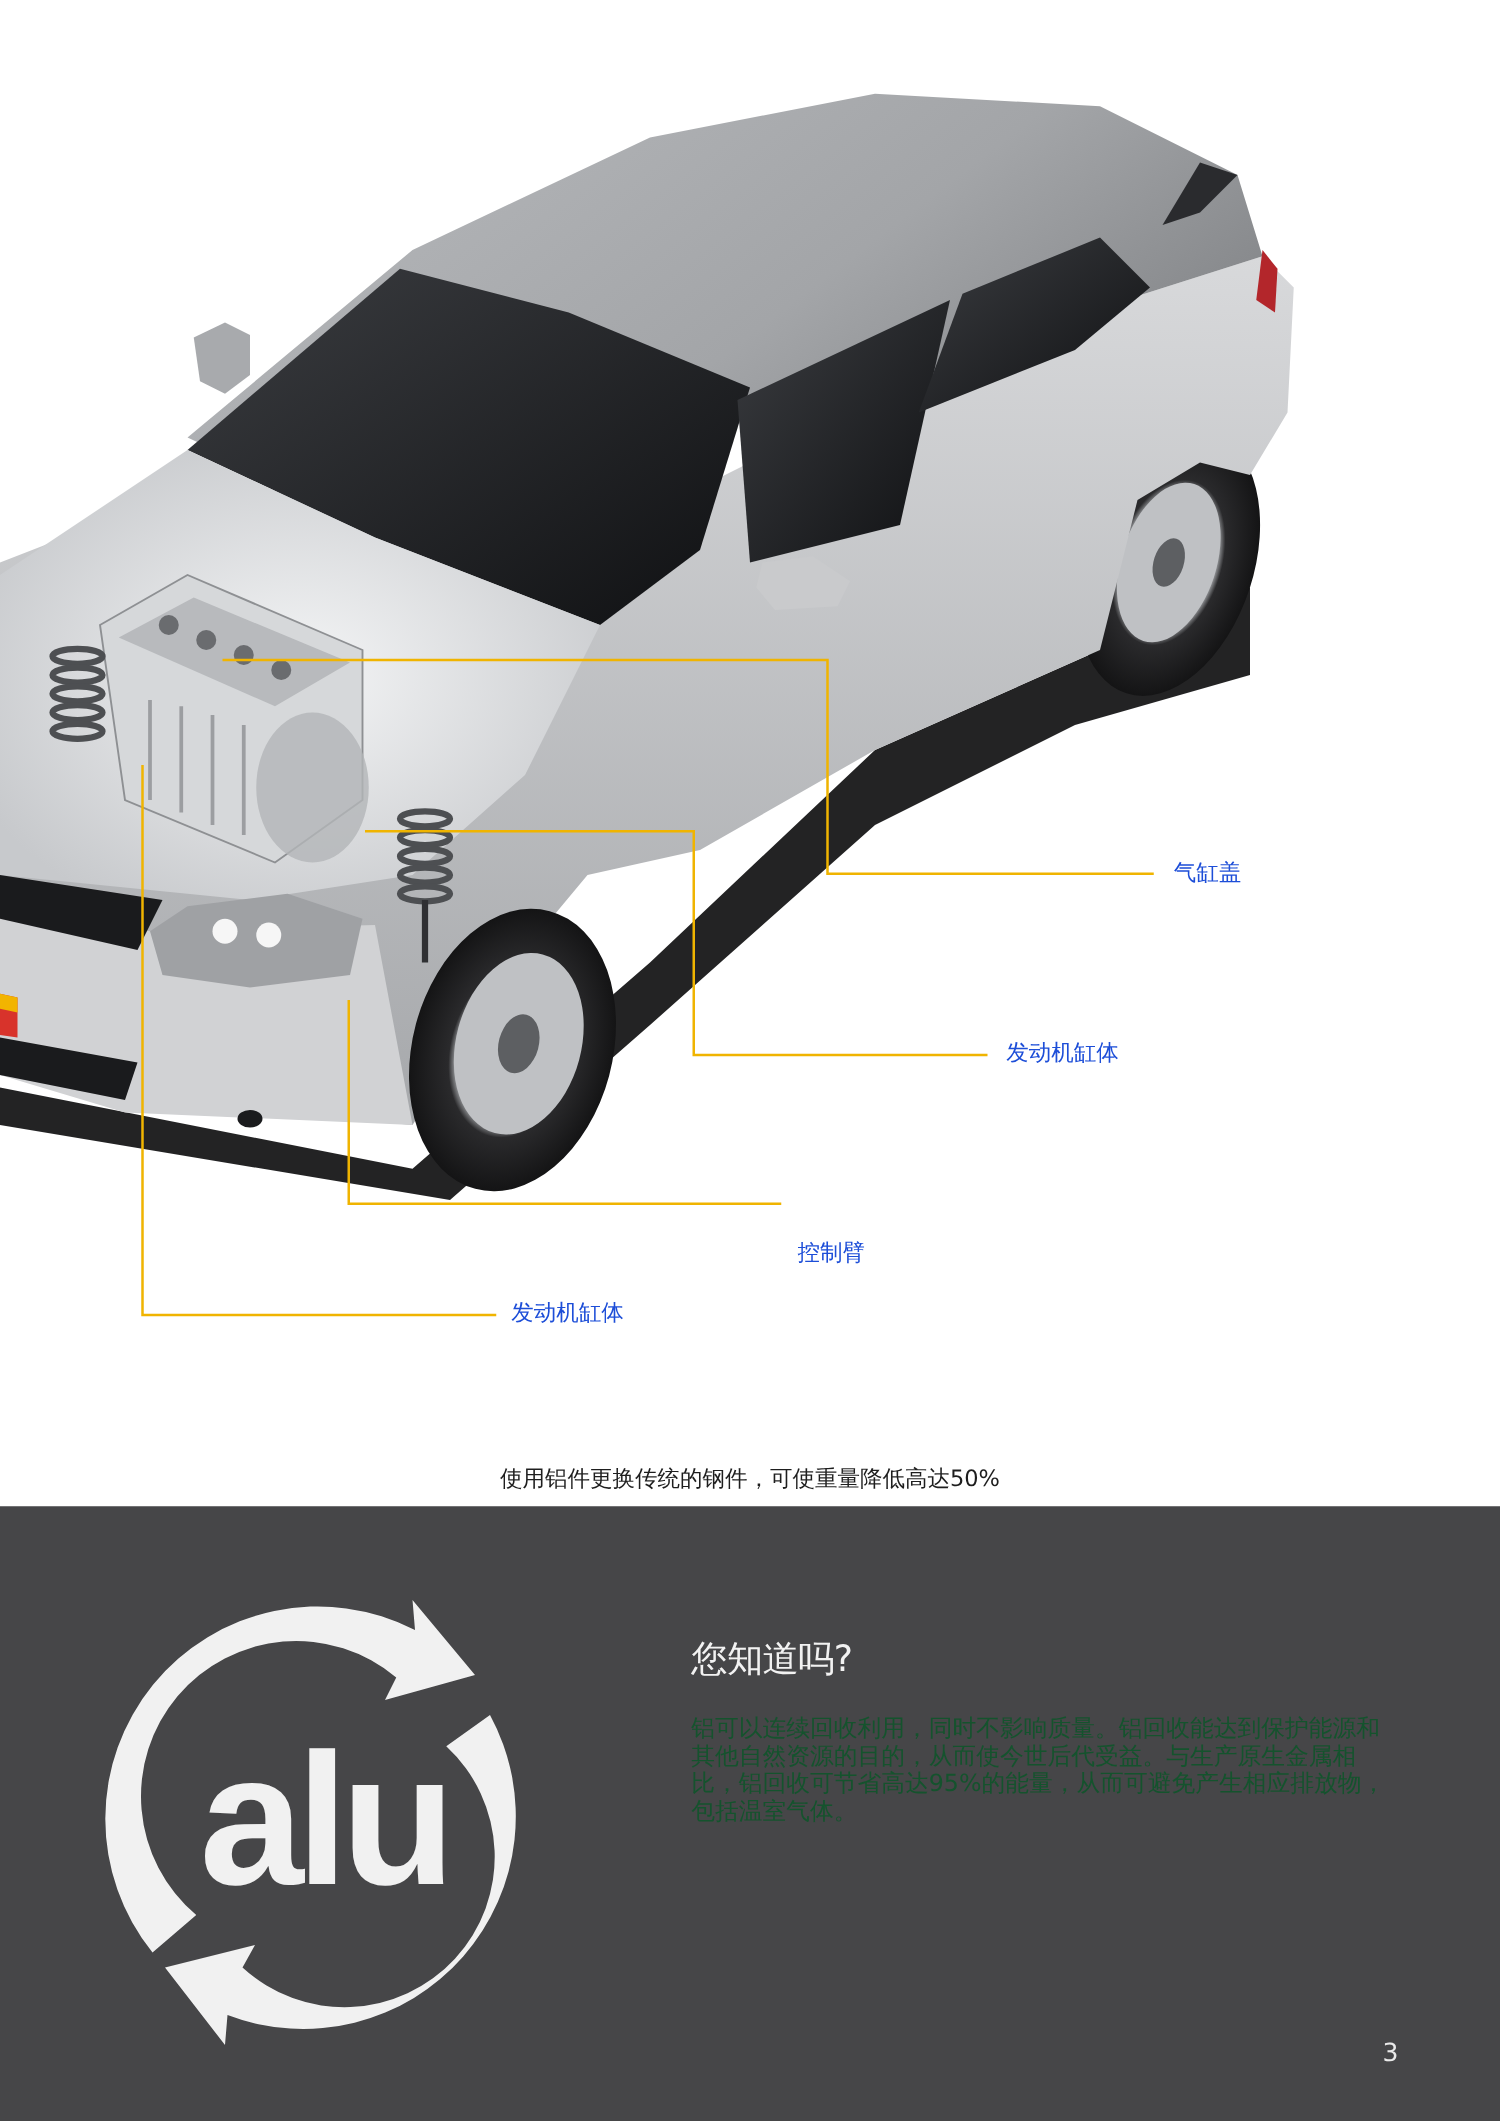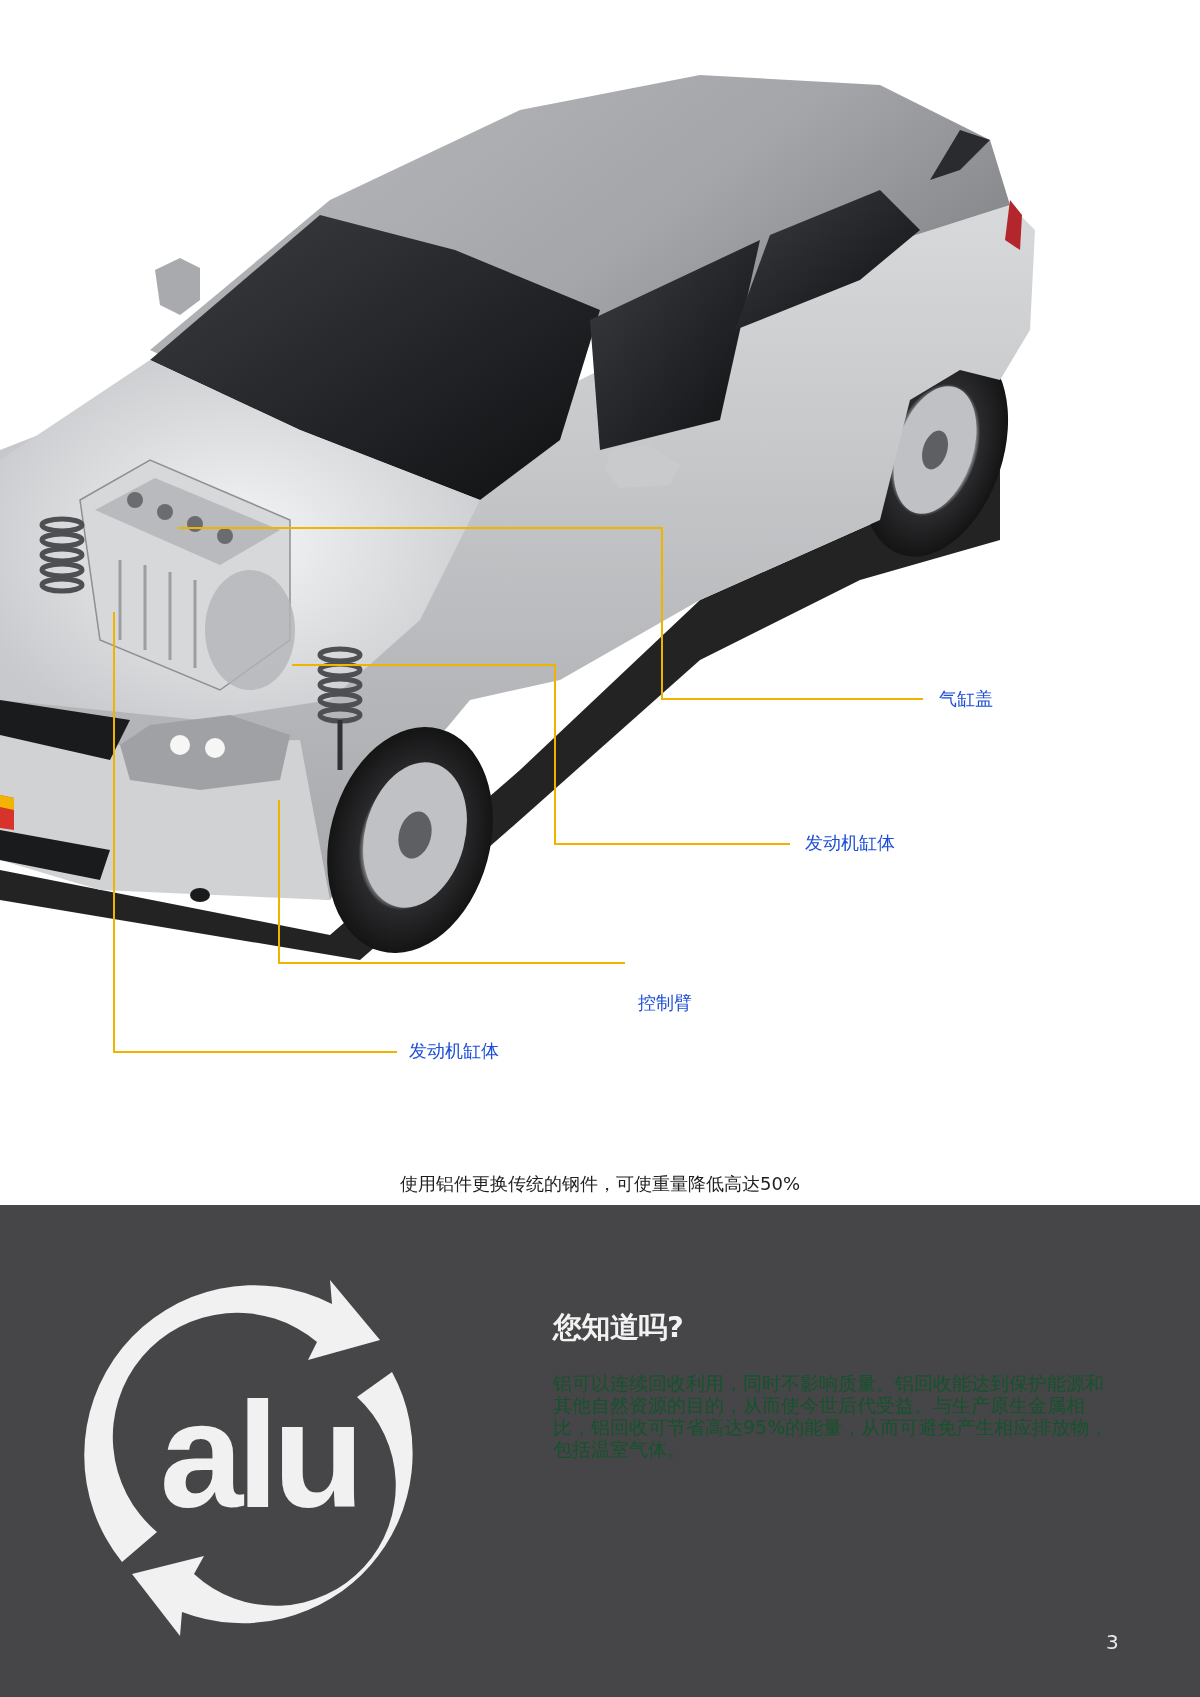--- a/index.html
+++ b/index.html
@@ -6,21 +6,21 @@
   body { width: 1200px; height: 1697px; position: relative; overflow: hidden;
          font-family: "DejaVu Sans", "Liberation Sans", sans-serif; }
   .illustration { position: absolute; left: 0; top: 0; width: 1200px; height: 1100px; }
   .callout-label { position: absolute; font-size: 18px; color: #1d4ed8; line-height: 1; white-space: nowrap; }
   .caption { position: absolute; left: 0; width: 1200px; top: 1175px; text-align: center;
              font-size: 18px; color: #1e1e1e; line-height: 1; }
   .caption span { position: relative; left: 0; }
   .info-band { position: absolute; left: 0; top: 1205px; width: 1200px; height: 492px; background: #464648; }
   .logo { position: absolute; left: 62px; top: 1262px; width: 390px; height: 390px; }
   .info-title { position: absolute; left: 553px; top: 1313px; font-size: 29px; color: #f2f2f2;
-                font-weight: bold; margin: 0; line-height: 1; letter-spacing: -0.5px; }
+                font-weight: normal; margin: 0; line-height: 1; letter-spacing: -0.5px; }
   .info-body { position: absolute; left: 553px; top: 1372px; width: 560px; font-size: 19px;
                line-height: 22px; color: #14532d; margin: 0; }
   .page-number { position: absolute; left: 1106px; top: 1632px; font-size: 20px; color: #eaeaea; line-height: 1; }
 </style>
 </head>
 <body>
 
 <svg class="illustration" viewBox="0 0 1200 1100" xmlns="http://www.w3.org/2000/svg">
   <defs>
     <linearGradient id="bodyGrad" x1="0" y1="0" x2="1" y2="1">

